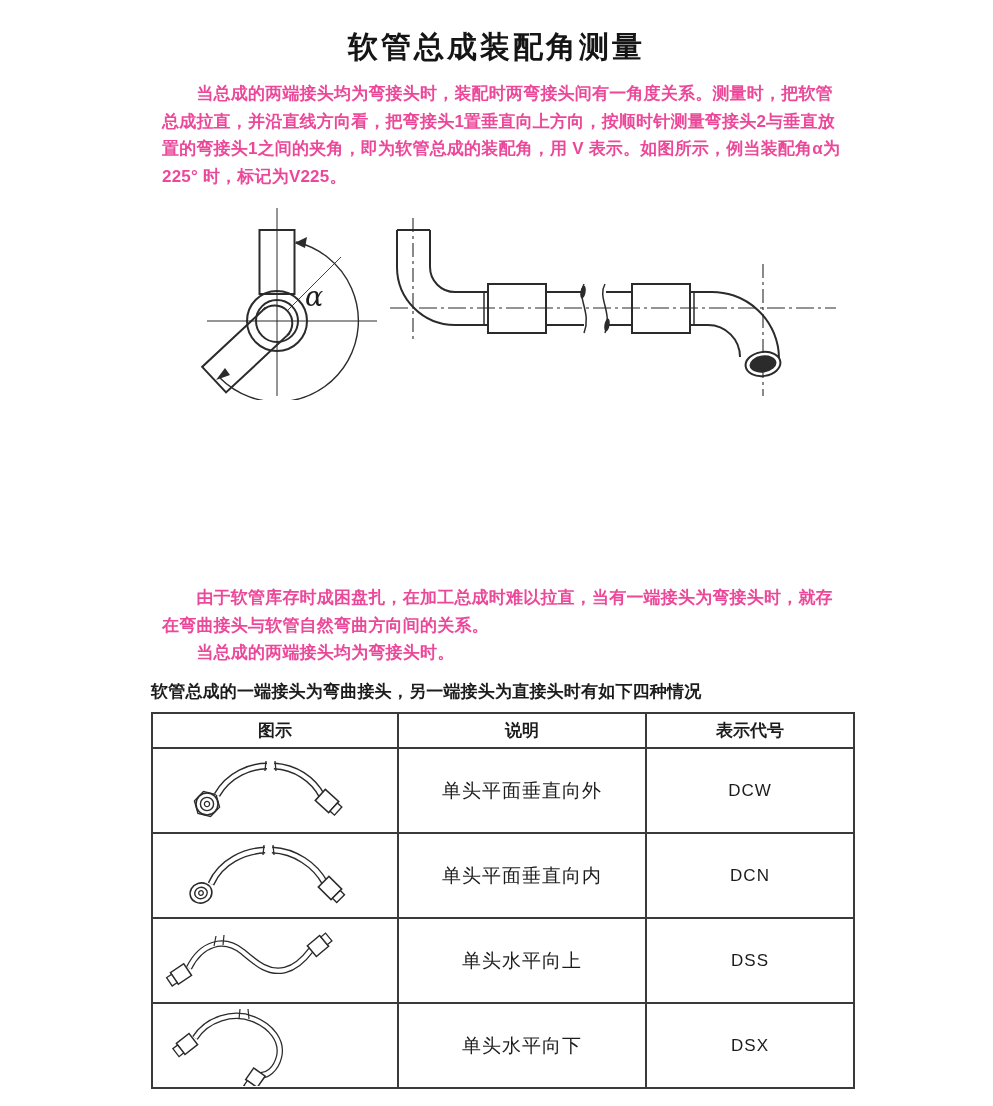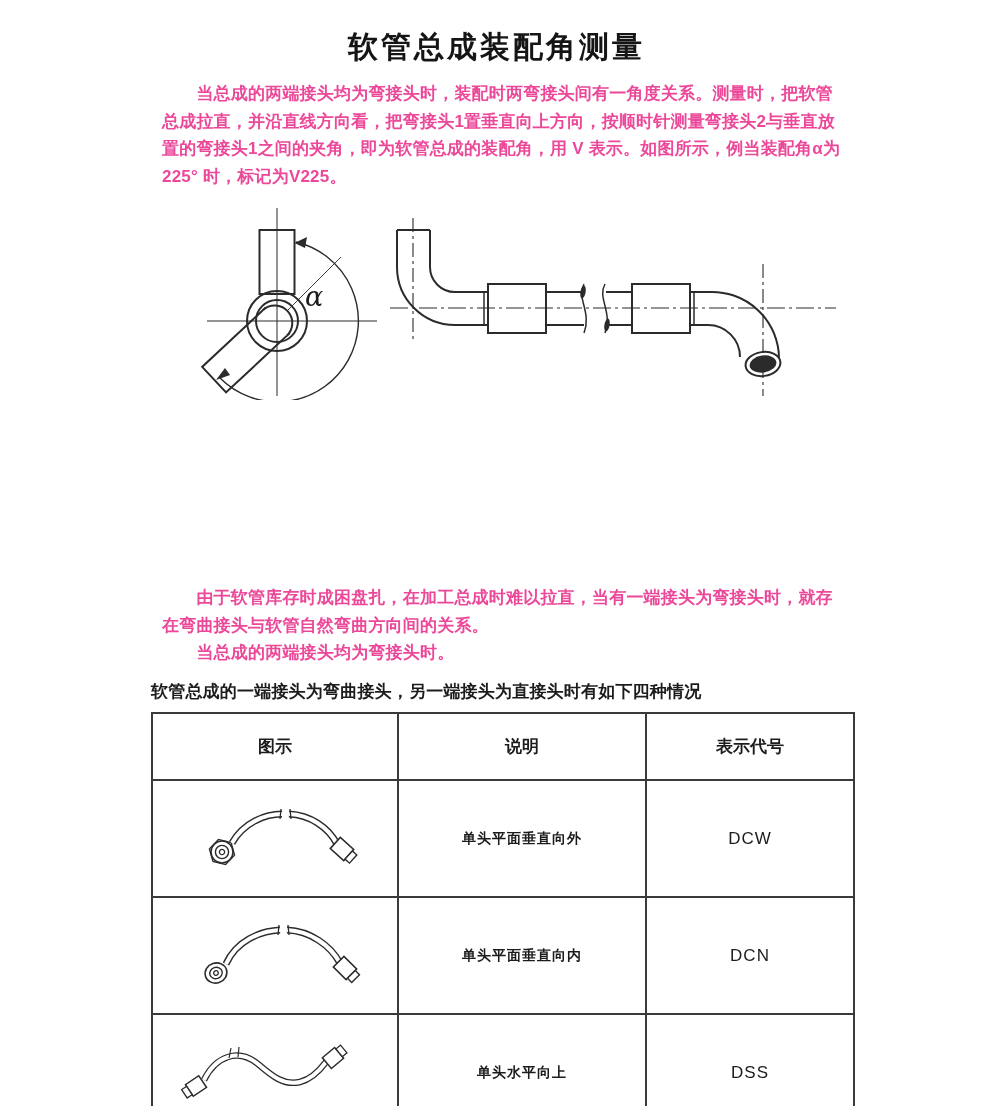--- a/index.html
+++ b/index.html
@@ -27,24 +27,24 @@
   }
   .diagram{position:absolute;}
   .d1{left:193px;top:202px;width:198px;height:198px;}
   .d2{left:388px;top:202px;width:452px;height:198px;}
   table.spec{
     position:absolute;left:151px;top:712px;width:702px;height:351px;
     border-collapse:collapse;table-layout:fixed;
   }
   table.spec th,table.spec td{
     border:2px solid #3a3a3a;text-align:center;vertical-align:middle;
-    padding:17px;color:#1c1c1c;
+    padding:1px;color:#1c1c1c;
   }
   table.spec th{font-size:17px;font-weight:700;height:31px;}
-  td.desc{font-size:14px;font-weight:700;letter-spacing:1px;}
+  td.desc{font-size:19px;font-weight:400;letter-spacing:1px;}
   td.code{font-size:17px;font-weight:400;letter-spacing:1px;}
   td.pic{height:81px;}
   td.pic svg{display:block;margin:0 auto;}
   .ink{stroke:#2b2b2b;fill:none;}
   .inkf{fill:#2b2b2b;stroke:none;}
   .whitef{fill:#ffffff;}
   text.alpha{
     font-family:"DejaVu Serif","Liberation Serif",serif;
     font-style:italic;font-size:27px;fill:#1c1c1c;
   }

